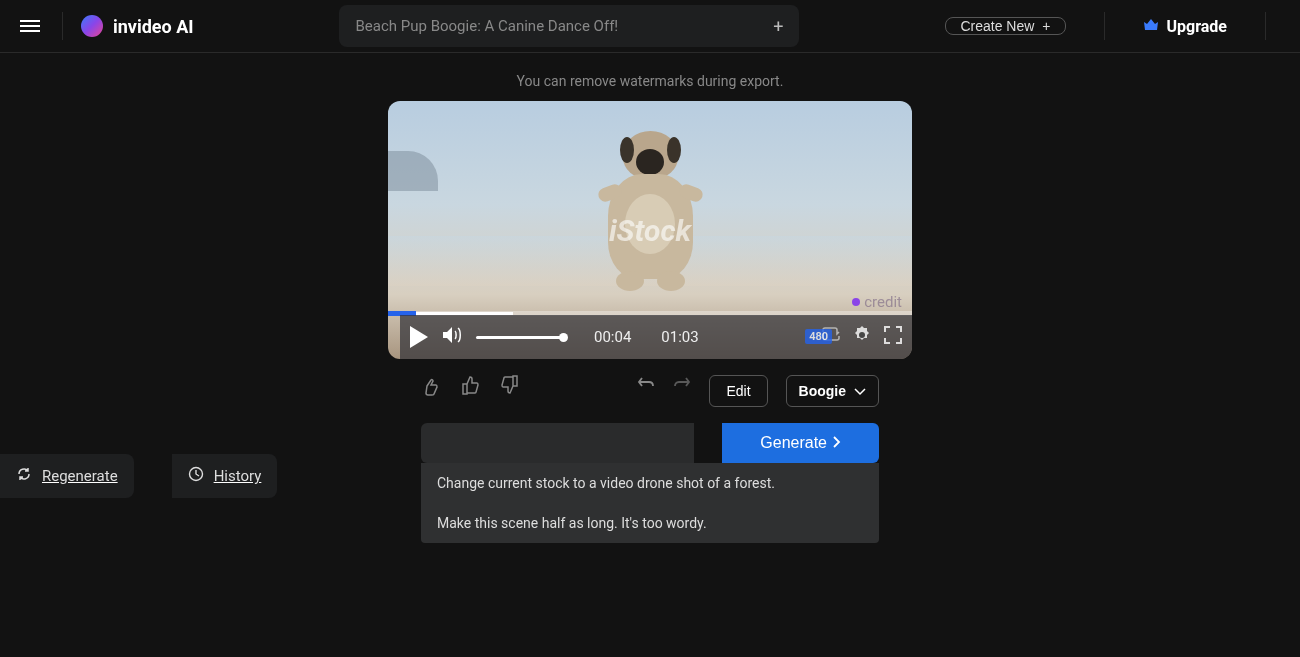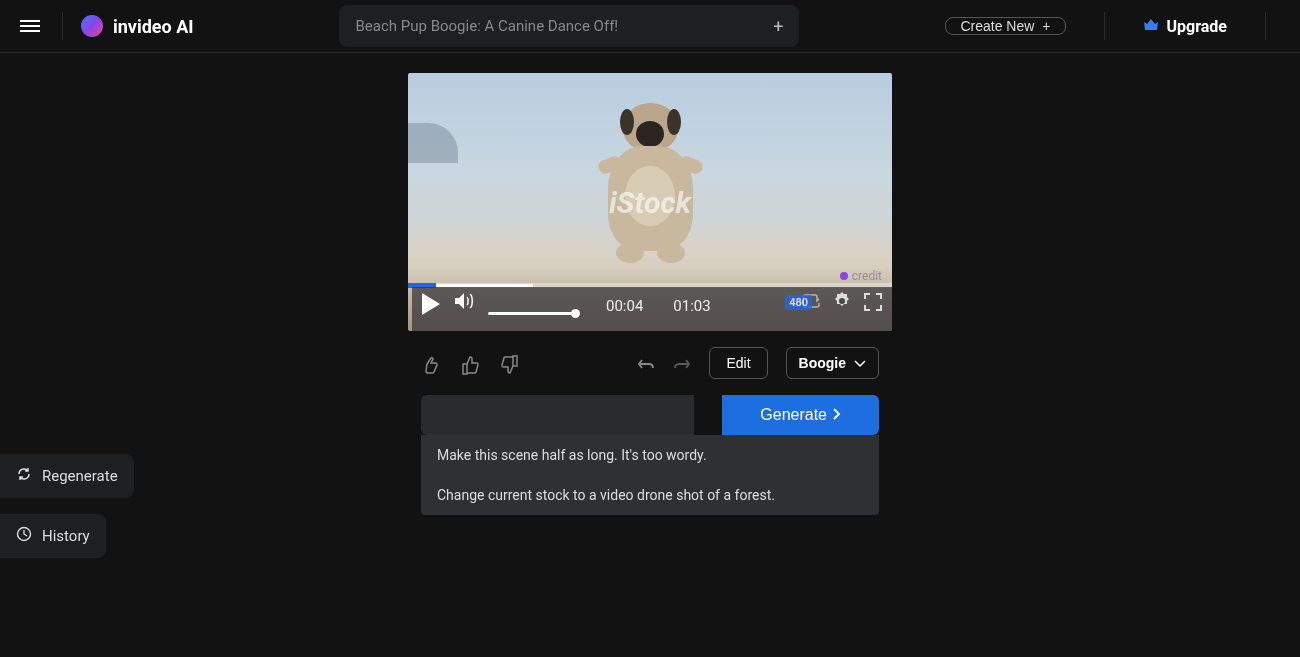--- a/index.html
+++ b/index.html
@@ -73,25 +73,25 @@
 
 .main {
   display: flex;
   flex-direction: column;
   align-items: center;
   padding-top: 20px;
 }
 .wm-notice { color: #888; font-size: 14px; margin-bottom: 12px; }
 
 .video-area {
-  width: 484px;
+  width: 524px;
   height: 258px;
   background: linear-gradient(to bottom, #b8cde0 0%, #c9d7e0 40%, #d8cfc0 75%, #a8957f 100%);
   position: relative;
-  border-radius: 2px;
+  border-radius: 12px;
   overflow: hidden;
 }
 .beach-sky { position: absolute; inset: 0; }
 .mountain { position: absolute; left: 0; top: 50px; width: 50px; height: 40px; background: #7a8a98; border-radius: 0 30px 0 0; opacity: 0.5; }
 .waterline { position: absolute; left: 0; right: 0; top: 135px; height: 50px; background: linear-gradient(to bottom, rgba(200,215,225,0.6), rgba(220,210,195,0.6)); }
 .dog {
   position: absolute;
   left: 50%;
   top: 30px;
   transform: translateX(-50%);
@@ -124,39 +124,39 @@
   position: absolute;
   left: 50%; top: 50%;
   transform: translate(-50%, -50%);
   color: rgba(255,255,255,0.6);
   font-size: 30px;
   font-weight: 700;
   font-style: italic;
 }
 .stock-credit { position: absolute; right: 10px; bottom: 48px; display: flex; align-items: center; gap: 4px; }
 .credit-dot { width: 8px; height: 8px; background: #8a45e8; border-radius: 50%; }
-.credit-text { color: rgba(120,100,130,0.6); font-size: 12px; }
+.credit-text { color: rgba(120,100,130,0.6); font-size: 15px; }
 
 .progress-seg {
   position: absolute;
   left: 0; right: 0; top: 210px;
   height: 5px;
   background: rgba(255,255,255,0.35);
 }
 .progress-blue { position: absolute; left: 0; top: 0; height: 5px; width: 28px; background: #2563eb; }
 .progress-white { position: absolute; left: 0; top: 0; height: 3px; width: 125px; background: #fff; margin-top: 1px; }
 
 .controls {
   position: absolute;
-  left: 4px; right: 0; bottom: 0;
+  left: 12px; right: 0; bottom: 0;
   height: 44px;
   background: rgba(50,50,55,0.72);
   display: flex;
-  align-items: flex-end;
-  padding: 16px 10px;
+  align-items: center;
+  padding: 9px 10px;
   gap: 12px;
 }
 .play-btn { width: 0; height: 0; border-left: 18px solid #fff; border-top: 11px solid transparent; border-bottom: 11px solid transparent; cursor: pointer; }
 .vol-icon { cursor: pointer; }
 .vol-slider { width: 88px; height: 3px; background: #fff; border-radius: 2px; position: relative; cursor: pointer; }
 .vol-slider::after { content: ""; position: absolute; right: -4px; top: -3px; width: 9px; height: 9px; background: #fff; border-radius: 50%; }
 .time { font-size: 15px; color: #eee; }
 .time-sep { width: 6px; }
 .ctrl-spacer { flex: 1; }
 .ctrl-icon { cursor: pointer; opacity: 0.8; }
@@ -168,21 +168,21 @@
   color: #fff;
   font-size: 11px;
   padding: 1px 4px;
   border-radius: 2px;
   font-weight: 600;
 }
 
 .toolbar {
   width: 458px;
   display: flex;
-  align-items: flex-end;
+  align-items: flex-start;
   padding: 16px 0;
   gap: 18px;
 }
 .tb-icon { cursor: pointer; opacity: 0.7; }
 .tb-spacer { flex: 1; }
 .edit-btn {
   border: 1px solid #555;
   background: transparent;
   color: #fff;
   padding: 7px 16px;
@@ -243,22 +243,23 @@
   color: #ddd;
   font-size: 14px;
   cursor: pointer;
 }
 
 .side-buttons {
   position: absolute;
   left: 0;
   top: 454px;
   display: flex;
-  flex-direction: column;
-  gap: 16px;
+  flex-direction: row;
+  gap: 38px;
+  text-decoration: underline;
 }
 .side-btn {
   background: #1e1f20;
   color: #ddd;
   padding: 12px 16px;
   border-radius: 0 8px 8px 0;
   display: flex;
   align-items: center;
   gap: 10px;
   font-size: 15px;
@@ -298,20 +299,21 @@
             <path fill="#3a7bfd" d="M1 4l3 2 4-5 4 5 3-2-1 8H2z"></path>
           </svg>
       </span>
       <span>Upgrade</span>
     </div>
     <div class="header-divider"></div>
   </div>
 </div>
 
 <div class="main">
+  <div class="wm-notice">You can remove watermarks during export.</div>
 
   <div class="video-area">
     <div class="beach-sky">
       <div class="mountain"></div>
       <div class="waterline"></div>
       <div class="dog">
         <div class="dog-head">
           <div class="dog-ear-l"></div>
           <div class="dog-ear-r"></div>
           <div class="dog-face"></div>
@@ -414,22 +416,22 @@
       <span>Generate</span>
       <span>
         <svg width="8" height="12" viewBox="0 0 8 12">
             <path stroke="#fff" stroke-width="1.8" fill="none" d="M1 1l5 5-5 5"></path>
           </svg>
       </span>
     </button>
   </div>
 
   <div class="suggestions">
+    <div class="suggestion-item">Change current stock to a video drone shot of a forest.</div>
     <div class="suggestion-item">Make this scene half as long. It's too wordy.</div>
-    <div class="suggestion-item">Change current stock to a video drone shot of a forest.</div>
   </div>
 </div>
 
 <div class="side-buttons">
   <div class="side-btn">
     <span>
       <svg width="16" height="16" viewBox="0 0 16 16">
           <path stroke="#ddd" stroke-width="1.5" fill="none" d="M3 8a5 5 0 019-3M13 8a5 5 0 01-9 3M12 2v3h-3M4 14v-3h3"></path>
         </svg>
     </span>

